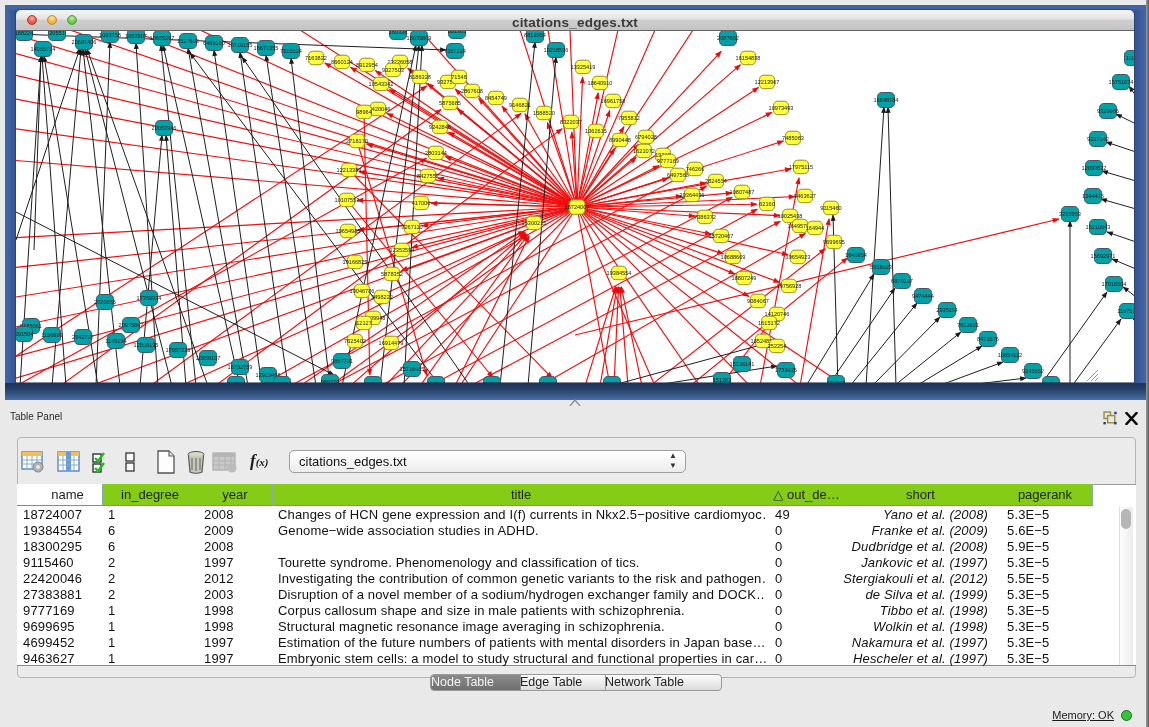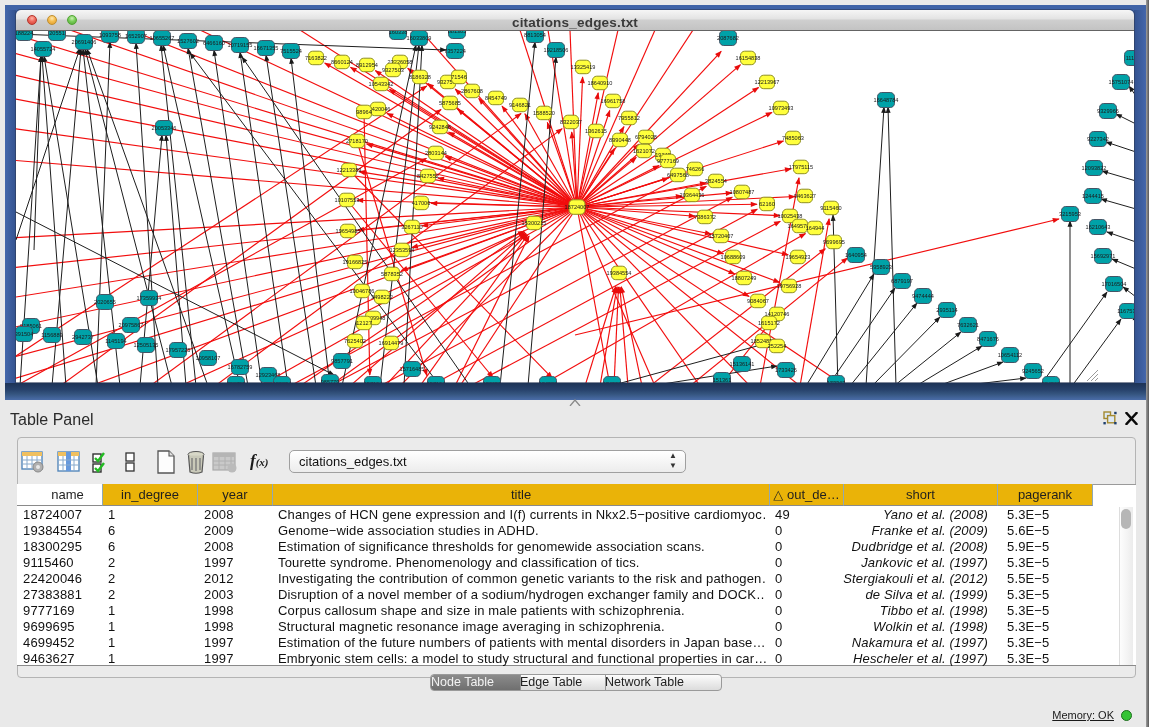--- a/index.html
+++ b/index.html
@@ -17,26 +17,26 @@
   background:linear-gradient(to bottom,#f6f6f6 0%,#e3e3e3 45%,#cfcfcf 50%,#c3c3c3 100%);
   border-radius:5px 5px 0 0; border-bottom:1px solid #646464; }
 .tl { position:absolute; top:15px; width:10px; height:10px; border-radius:50%; }
 #tlr { left:27px; background:radial-gradient(circle at 50% 30%, #ffb3a7 0%, #ee6a5e 45%, #d33e32 100%); border:0.5px solid #b5352c; }
 #tly { left:47px; background:radial-gradient(circle at 50% 30%, #ffe9b0 0%, #f5bd4f 45%, #df9b2d 100%); border:0.5px solid #c08e2e; }
 #tlg { left:67px; background:radial-gradient(circle at 50% 30%, #c9f1b3 0%, #7ace59 45%, #52a636 100%); border:0.5px solid #51a433; }
 #wtitle { left:16px; top:15px; width:1118px; text-align:center; font-size:13.5px;
   font-weight:bold; color:#3a3a3a; letter-spacing:0.2px; }
 
 #tpbar { left:5px; top:400px; width:1141px; height:33px; background:#e9e9e9; }
-#tptitle { left:10px; top:411px; font-size:16px; color:#2b2b2b; }
+#tptitle { left:10px; top:411px; font-size:10px; color:#2b2b2b; }
 #innerpanel { left:17px; top:437px; width:1119px; height:241px; background:#ebebeb;
   border:1px solid #b4b4b4; border-radius:4px; }
 #tablewhite { left:17px; top:484px; width:1119px; height:182px; background:#fff;
   border-top:1px solid #9a9a9a; border-bottom:1px solid #8a8a8a; }
-.hcell { position:absolute; top:484px; height:22px; background:#eab308;
+.hcell { position:absolute; top:484px; height:22px; background:#84cc16;
   border-right:1px solid #8fa8b5; border-bottom:1px solid #8a8a8a; font-size:13px;
   color:#1f1f1f; text-align:center; line-height:21px; }
 .trow { position:absolute; left:0; width:1136px; height:16px; font-size:13px; color:#111; letter-spacing:0.15px; }
 .trow span { position:absolute; top:0; white-space:nowrap; line-height:15px; }
 .trow .ctr { text-align:right;font-style:italic; }
 
 #sbtrack { left:1119px; top:507px; width:14px; height:158px;
   background:linear-gradient(to right,#fdfdfd,#ececec); border-left:1px solid #ddd; }
 #sbthumb { left:1121px; top:509px; width:10px; height:20px; background:#b6b6b6; border-radius:5px; }
 
@@ -645,21 +645,20 @@
 <span style="left:204px">2009</span>
     <span style="left:278px;width:488px;overflow:hidden">Genome−wide association studies in ADHD.</span>
 <span style="left:775px">0</span>
     <span class="ctr" style="left:830px;width:158px">Franke et al. (2009)</span>
 <span style="left:1007px">5.6E−5</span>
   </div>
 <div class="trow" style="top:539px">
 <span style="left:23px">18300295</span>
     <span style="left:108px">6</span>
 <span style="left:204px">2008</span>
-    <span style="left:278px;width:488px;overflow:hidden">Estimation of significance thresholds for genomewide association scans.</span>
 <span style="left:775px">0</span>
     <span class="ctr" style="left:830px;width:158px">Dudbridge et al. (2008)</span>
 <span style="left:1007px">5.9E−5</span>
   </div>
 <div class="trow" style="top:555px">
 <span style="left:23px">9115460</span>
     <span style="left:108px">2</span>
 <span style="left:204px">1997</span>
     <span style="left:278px;width:488px;overflow:hidden">Tourette syndrome. Phenomenology and classification of tics.</span>
 <span style="left:775px">0</span>

